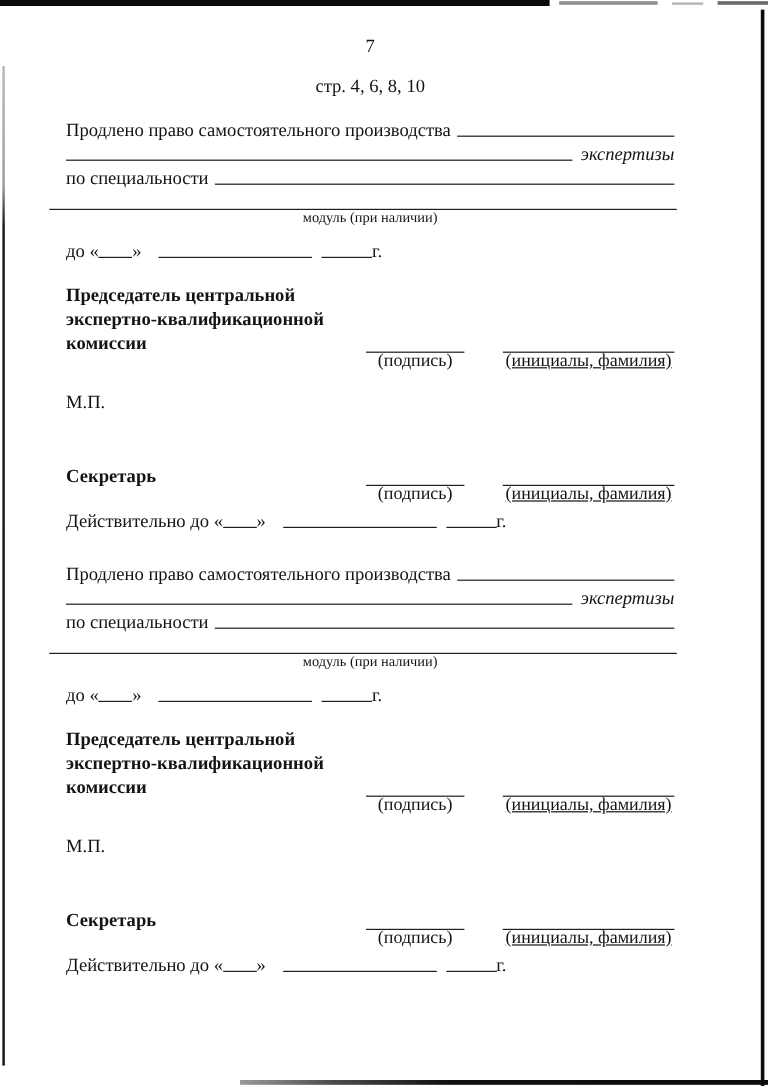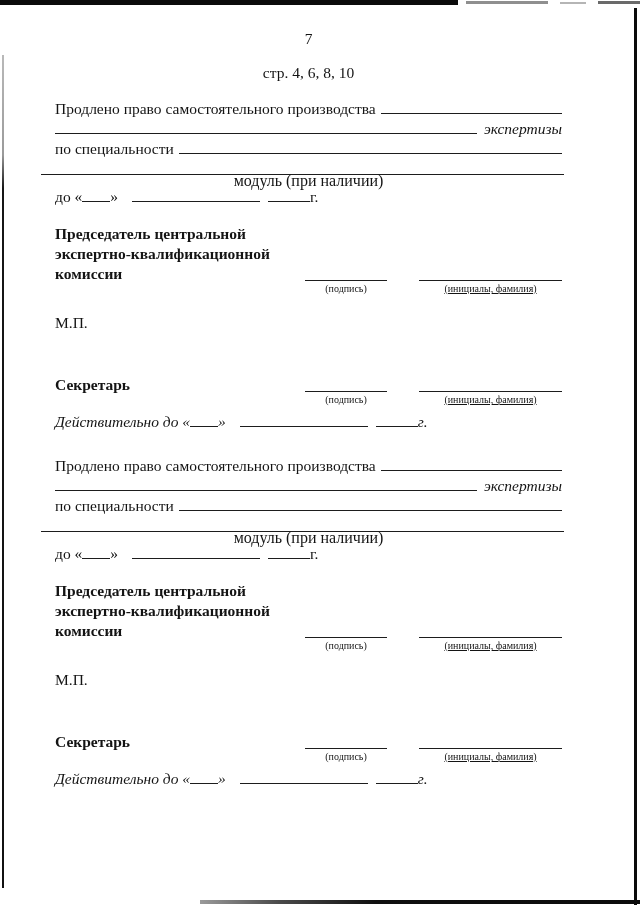--- a/index.html
+++ b/index.html
@@ -27,43 +27,43 @@
   .form-block{margin-top:18px;}
   .form-block.second{margin-top:24px;}
 
   .row{display:flex;align-items:flex-start;height:20px;white-space:nowrap;}
   .fill{display:inline-block;border-bottom:1.6px solid #1d1d1d;height:13px;}
   .flex1{flex:1 1 auto;}
   .gap-left{margin-left:5px;}
   .word-gap{padding-left:7px;font-style:italic;}
   .full-row{height:15px;display:flex;align-items:flex-end;}
   .full-fill{flex:1 1 auto;margin-left:-14px;margin-right:-2px;height:14px;}
-  .caption-center{font-size:16px;line-height:12px;height:12px;text-align:center;}
-  .date-row{height:20px;margin-top:1px;}
+  .caption-center{font-size:12px;line-height:12px;height:12px;text-align:center;}
+  .date-row{height:20px;margin-top:14px;}
   .fill.day{width:28px;}
   .fill.month{width:128px;}
   .fill.year{width:42px;}
   .sp14{display:inline-block;width:14px;}
   .sp8{display:inline-block;width:8px;}
 
   .bold{font-weight:bold;}
   .chair-row{display:flex;align-items:flex-end;margin-top:16px;}
   .chair-left{flex:0 0 250px;line-height:20px;}
   .sigs{display:flex;transform:translateY(11px);}
   .sig{text-align:center;}
   .sig1{width:82px;}
   .sig-gap{width:32px;}
   .sig2{width:143px;text-decoration:underline;}
   .sig .line{height:12px;border-bottom:1.6px solid #1d1d1d;}
-  .sig .cap{font-size:10px;line-height:13px;margin-top:1px;text-align:center;}
+  .sig .cap{font-size:15px;line-height:13px;margin-top:1px;text-align:center;}
 
   .mp{margin-top:29px;line-height:20px;}
   .sec-row{display:flex;align-items:flex-end;margin-top:35px;}
   .sec-left{flex:0 0 250px;line-height:20px;}
-  .valid-row{margin-top:18px;font-style:italic;}
+  .valid-row{margin-top:18px;}
 </style>
 </head>
 <body>
 
 <div class="b-top"></div>
 <div class="b-top-f1"></div>
 <div class="b-top-f2"></div>
 <div class="b-top-f3"></div>
 <div class="b-left"></div>
 <div class="b-right"></div>

